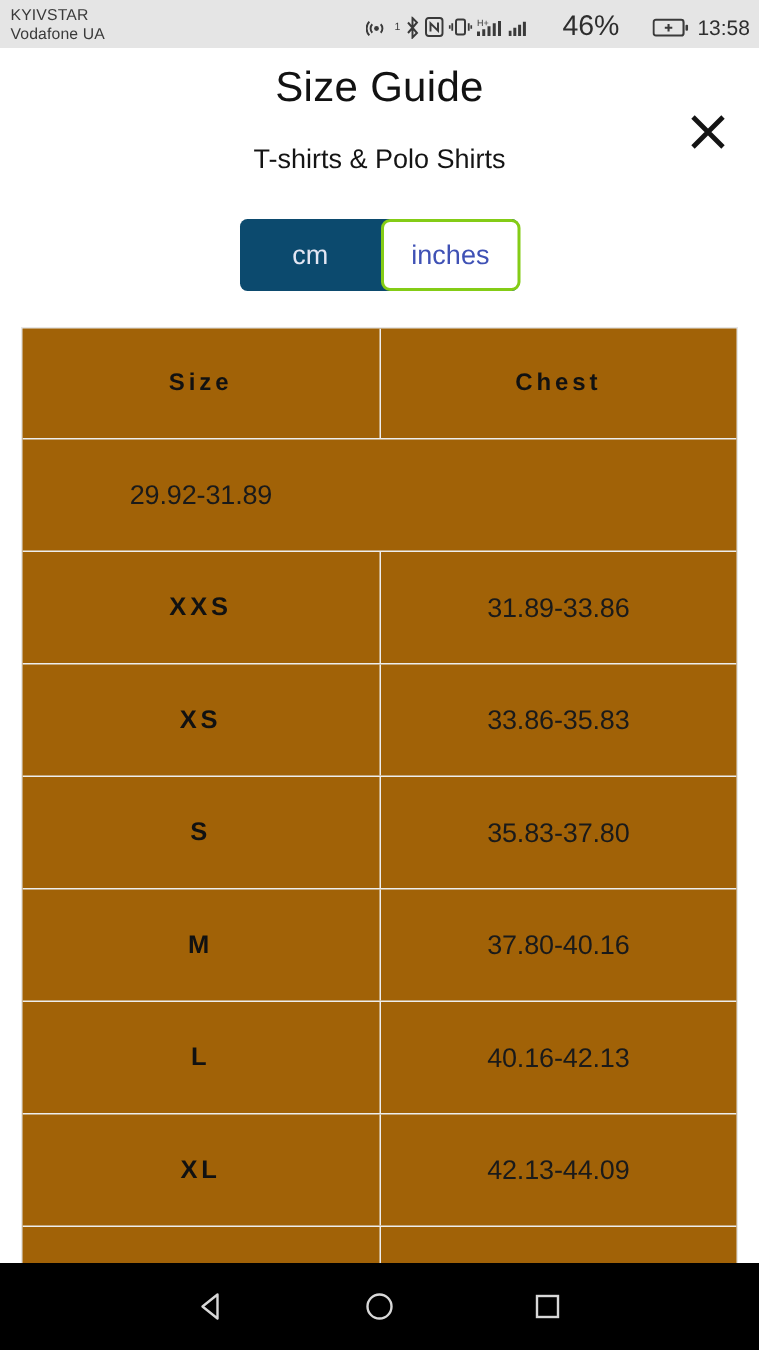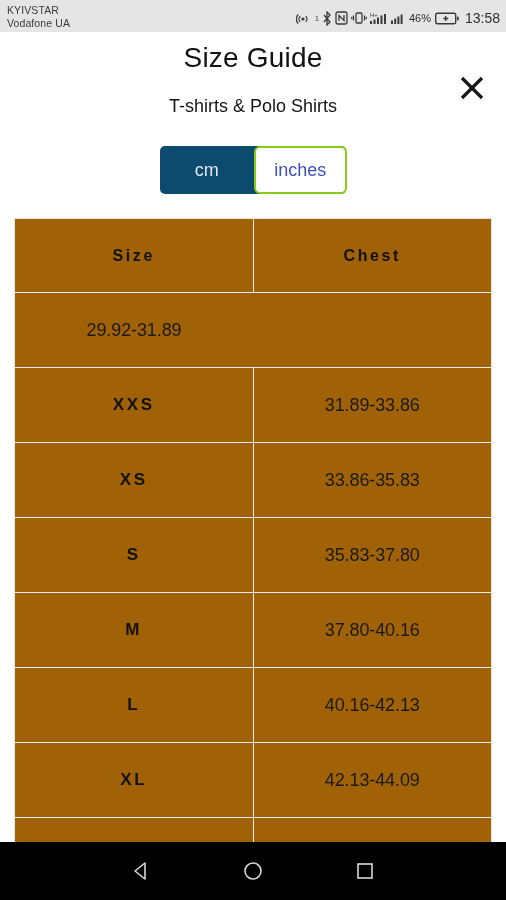--- a/index.html
+++ b/index.html
@@ -19,21 +19,21 @@
     background:#e5e5e5;
   }
   .carrier { display:flex; flex-direction:column; line-height:13px; }
   .carrier span { font-size:10.5px; color:#3a3a3a; letter-spacing:.1px; }
   .status-right {
     display:flex; align-items:center; gap:3px;
     height:20px; padding-top:2px;
   }
   .sicon { display:inline-flex; align-items:center; color:#3a3a3a; }
   .sicon svg { display:block; }
-  .pct { font-size:11px; color:#2e2e2e; letter-spacing:0; margin:0 1px; }
+  .pct { font-size:19px; color:#2e2e2e; letter-spacing:0; margin:0 19px; }
   .clock { font-size:14px; color:#2e2e2e; margin-left:3px; }
   .sup { font-size:7px; vertical-align:super; color:#3a3a3a; }
 
   
   .header { position:absolute; top:32px; left:0; width:506px; height:100px;padding-left:28px; }
   .title {
     position:absolute; top:10px; left:0; width:506px;
     text-align:center; font-size:28px; color:#121212; font-weight:400;
     letter-spacing:.2px;
   }

